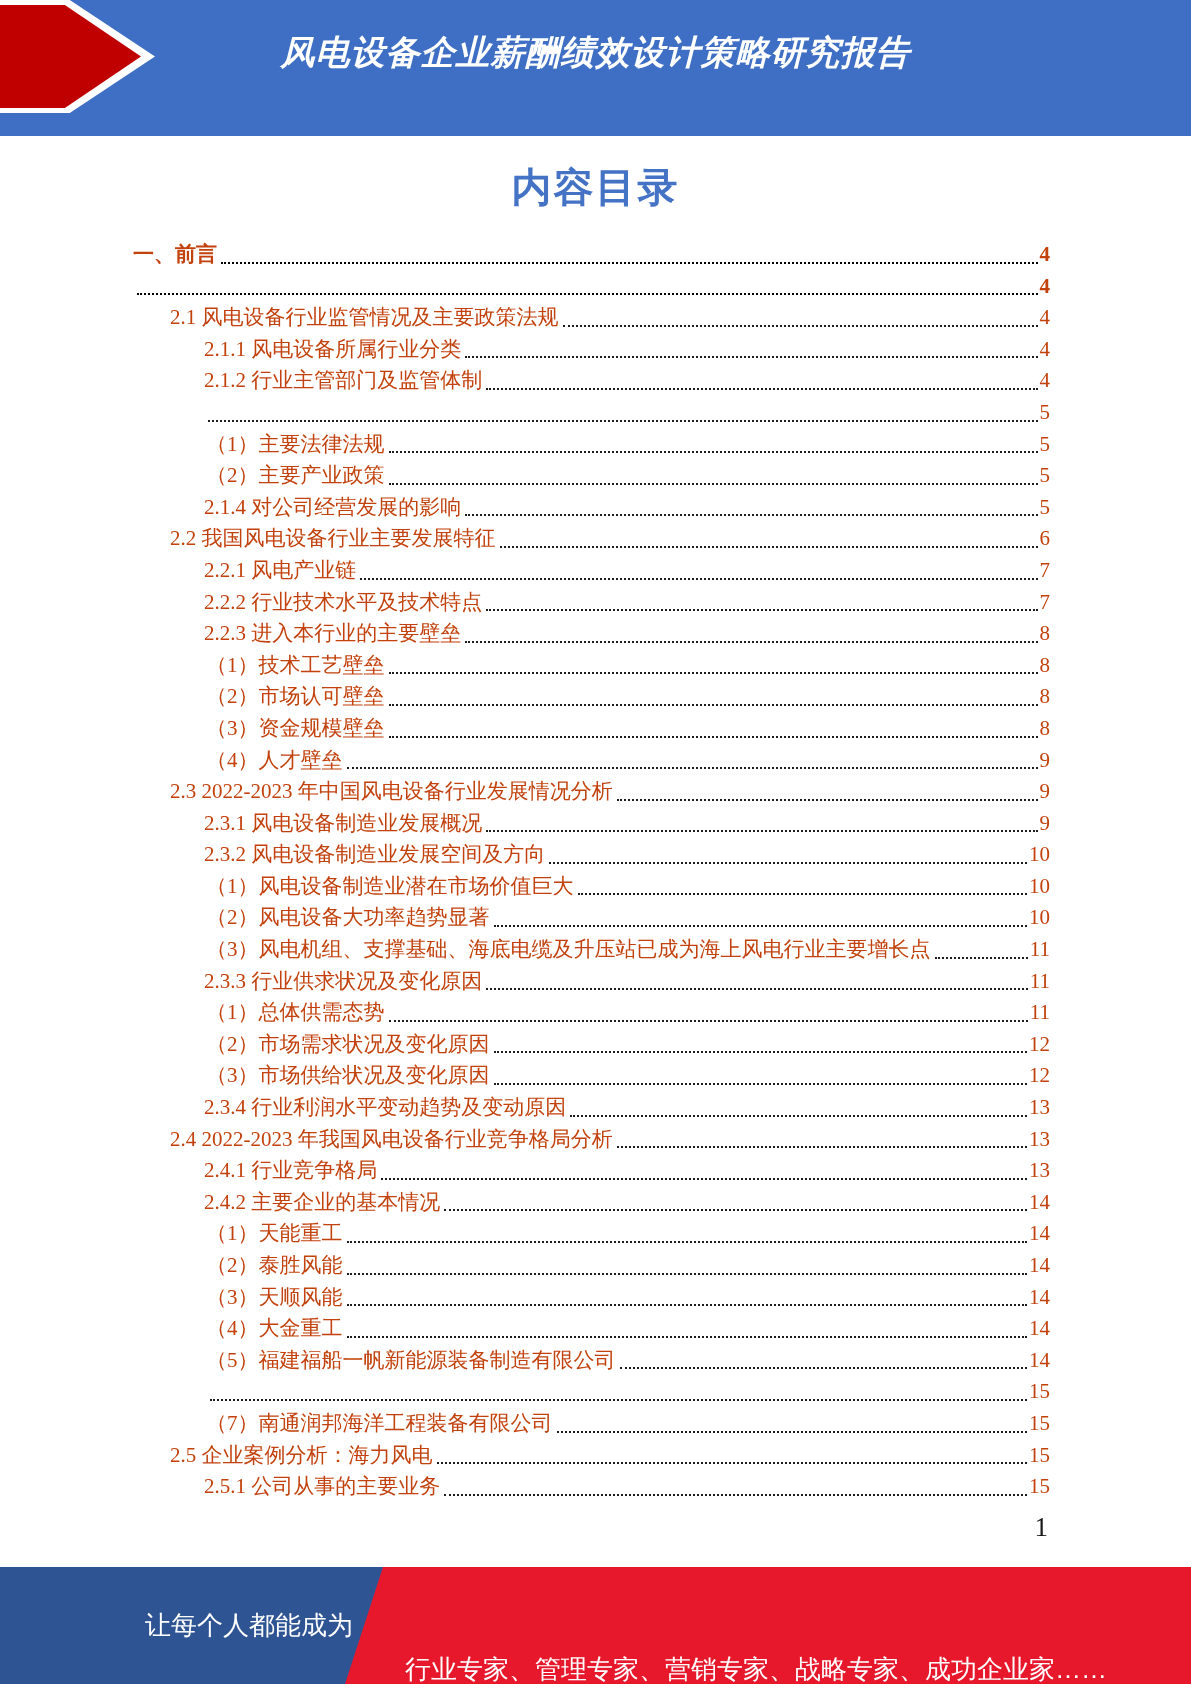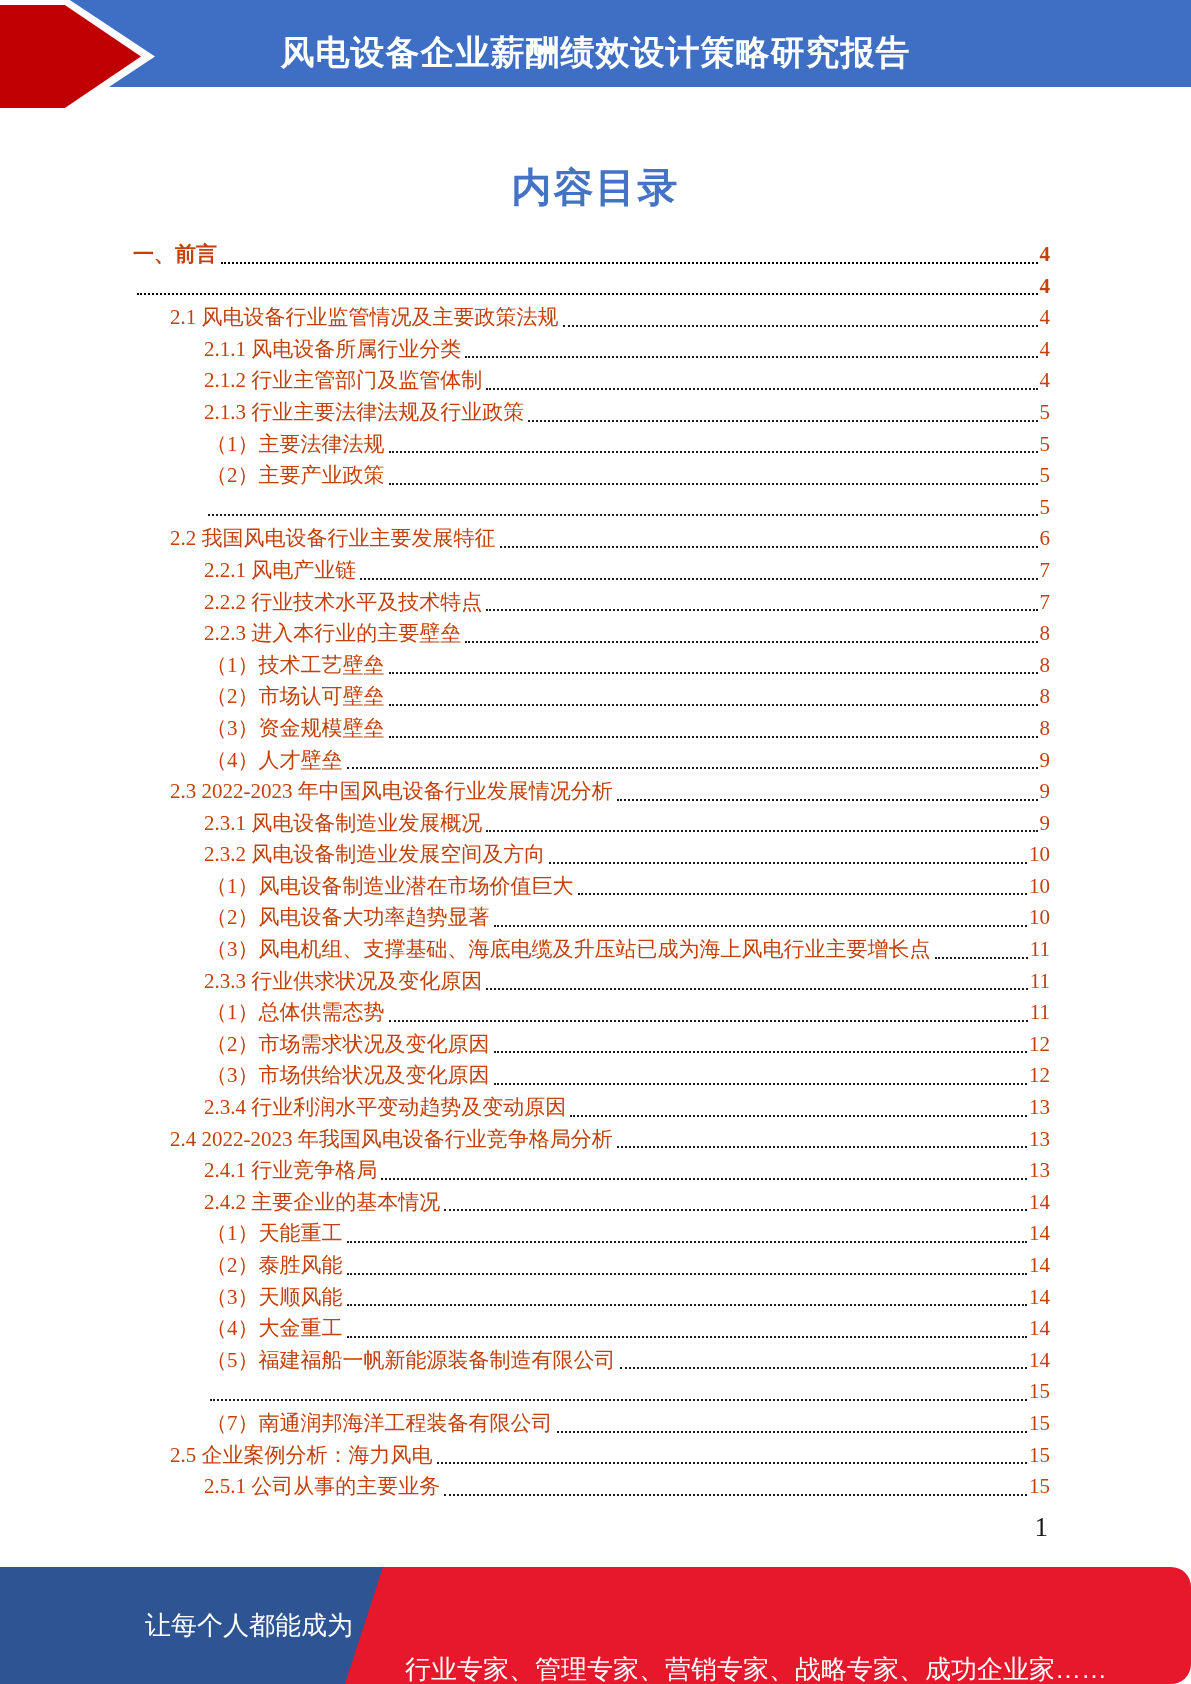--- a/index.html
+++ b/index.html
@@ -6,22 +6,23 @@
   #page{
     position:relative;
     width:1191px;height:1684px;
     background:#ffffff;
     overflow:hidden;
     font-family:"Liberation Serif","DejaVu Serif",serif;
   }
 
   
   #header-band{
-    position:absolute;left:0;top:0;width:1191px;height:87px;
+    position:absolute;left:0;top:0;width:1191px;height:136px;
     background:var(--header-blue,#3e6fc4);
+    font-style:italic;
   }
   #header-arrow-outline{
     position:absolute;left:0;top:0;width:155px;height:113px;
     background:#ffffff;
     clip-path:polygon(0 0,45% 0,100% 50%,45% 100%,0 100%);
   }
   #header-arrow{
     position:absolute;left:0;top:5px;width:141px;height:103px;
     background:var(--header-red,#c00000);
     clip-path:polygon(0 0,46% 0,100% 50%,46% 100%,0 100%);
@@ -71,21 +72,20 @@
   
   #page-number{
     position:absolute;right:143px;top:1512px;
     font-size:27px;color:#1a1a1a;
   }
 
   
   #footer{
     position:absolute;left:0;top:1567px;width:1191px;height:117px;
     background:var(--footer-red,#e8182c);
-    border-radius:20px;
   }
   #footer-blue{
     position:absolute;left:0;top:0;width:400px;height:117px;
     background:var(--footer-blue,#2e5493);
     clip-path:polygon(0 0,383px 0,345px 117px,0 117px);
   }
   .footer-text{
     position:absolute;top:0;height:117px;
     display:flex;align-items:center;
     color:#ffffff;font-size:26px;
@@ -127,35 +127,35 @@
         <span class="toc-text">2.1.1 风电设备所属行业分类</span>
         <span class="leader"></span>
         <span class="toc-page">4</span>
       </div>
       <div class="toc-row lvl3">
         <span class="toc-text">2.1.2 行业主管部门及监管体制</span>
         <span class="leader"></span>
         <span class="toc-page">4</span>
       </div>
       <div class="toc-row lvl3">
-        <span class="toc-text">2.1.3 行业主要法律法规及行业政策</span>
         <span class="leader"></span>
         <span class="toc-page">5</span>
       </div>
       <div class="toc-row lvl4">
         <span class="toc-text">（1）主要法律法规</span>
         <span class="leader"></span>
         <span class="toc-page">5</span>
       </div>
       <div class="toc-row lvl4">
         <span class="toc-text">（2）主要产业政策</span>
         <span class="leader"></span>
         <span class="toc-page">5</span>
       </div>
       <div class="toc-row lvl3">
+        <span class="toc-text">2.1.4 对公司经营发展的影响</span>
         <span class="leader"></span>
         <span class="toc-page">5</span>
       </div>
       <div class="toc-row lvl2">
         <span class="toc-text">2.2 我国风电设备行业主要发展特征</span>
         <span class="leader"></span>
         <span class="toc-page">6</span>
       </div>
       <div class="toc-row lvl3">
         <span class="toc-text">2.2.1 风电产业链</span>

